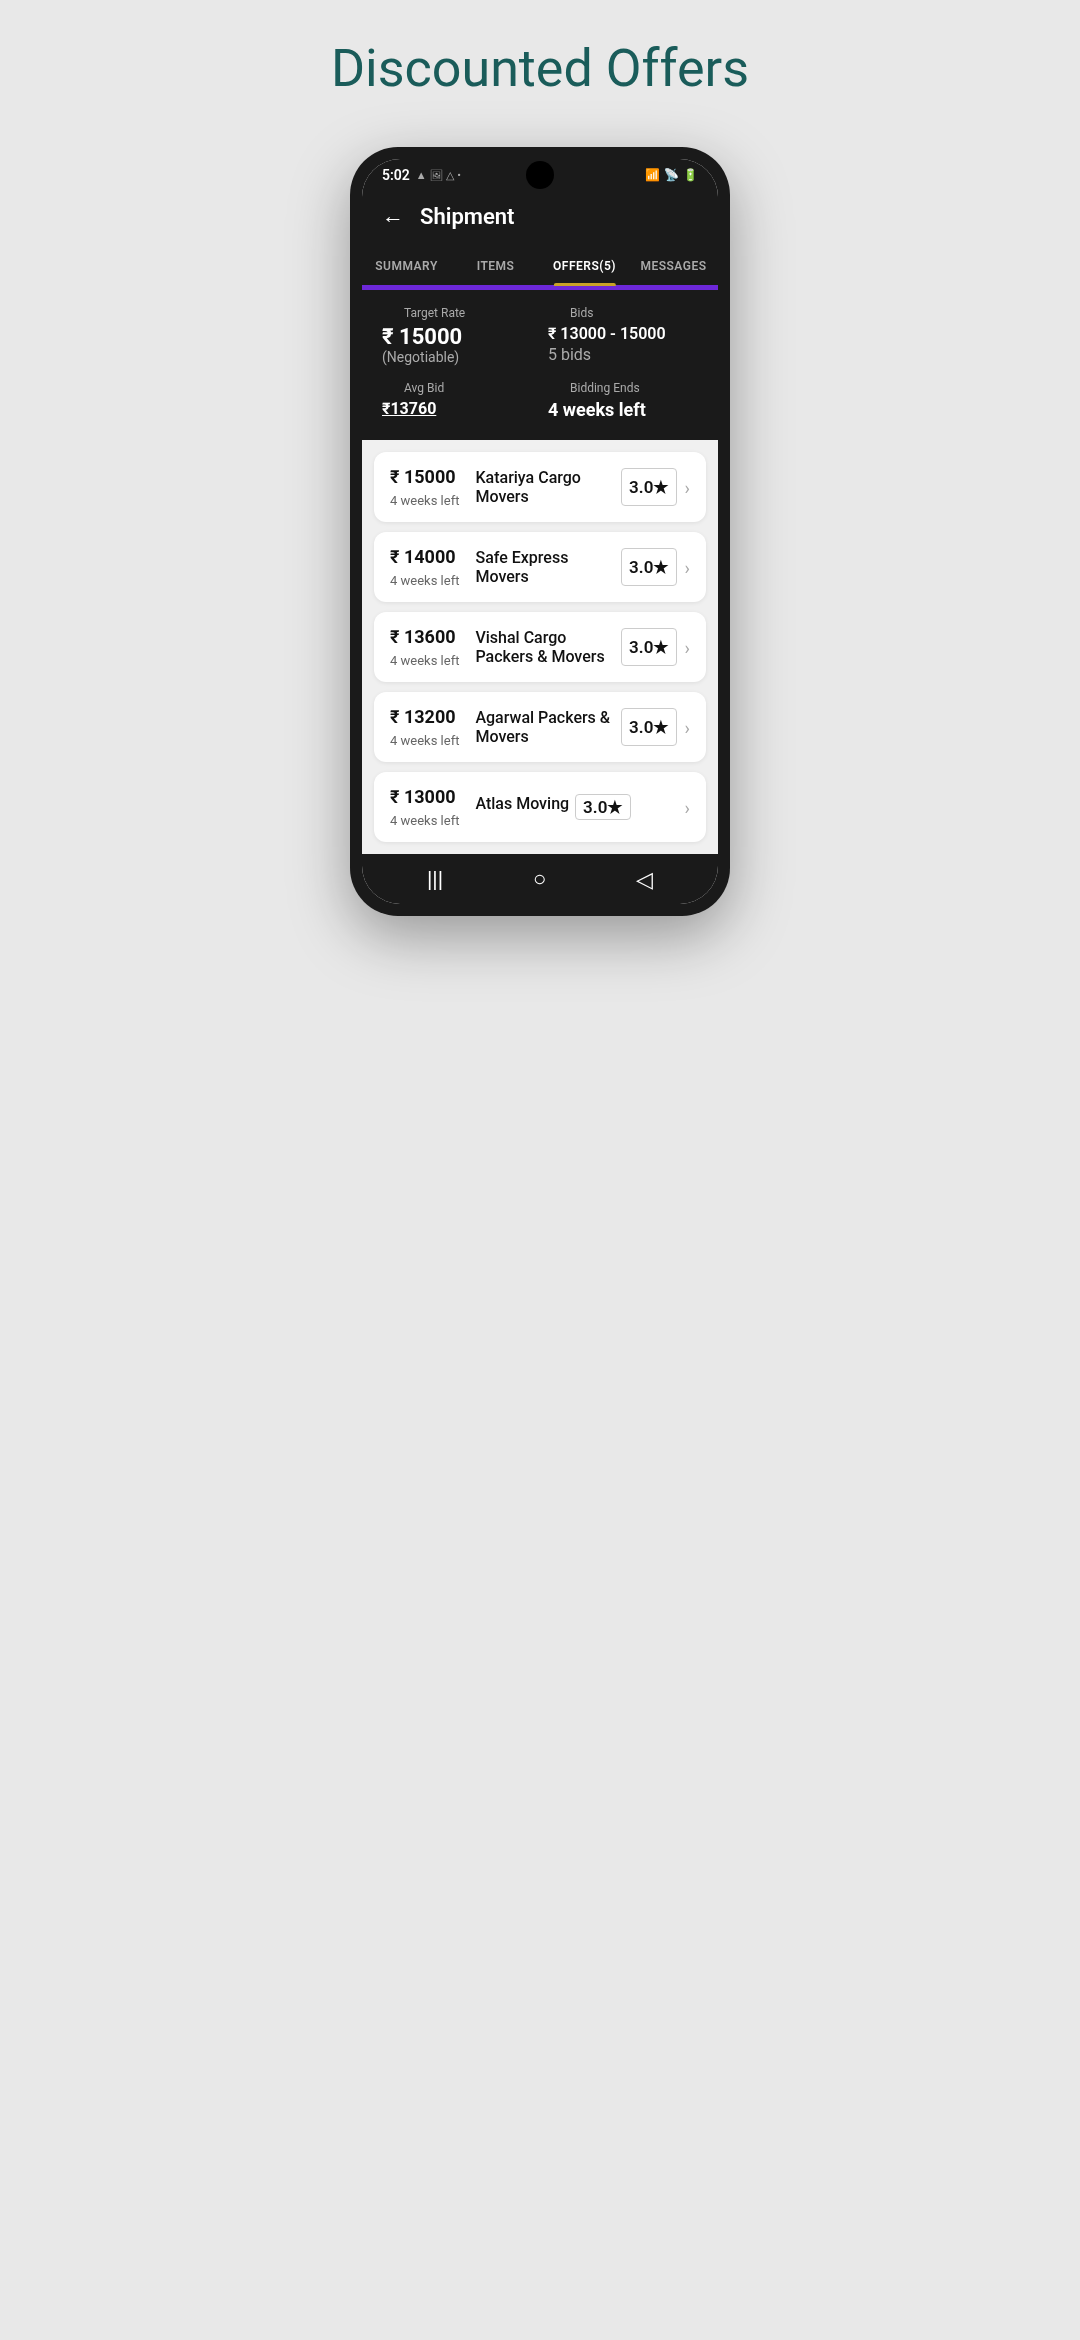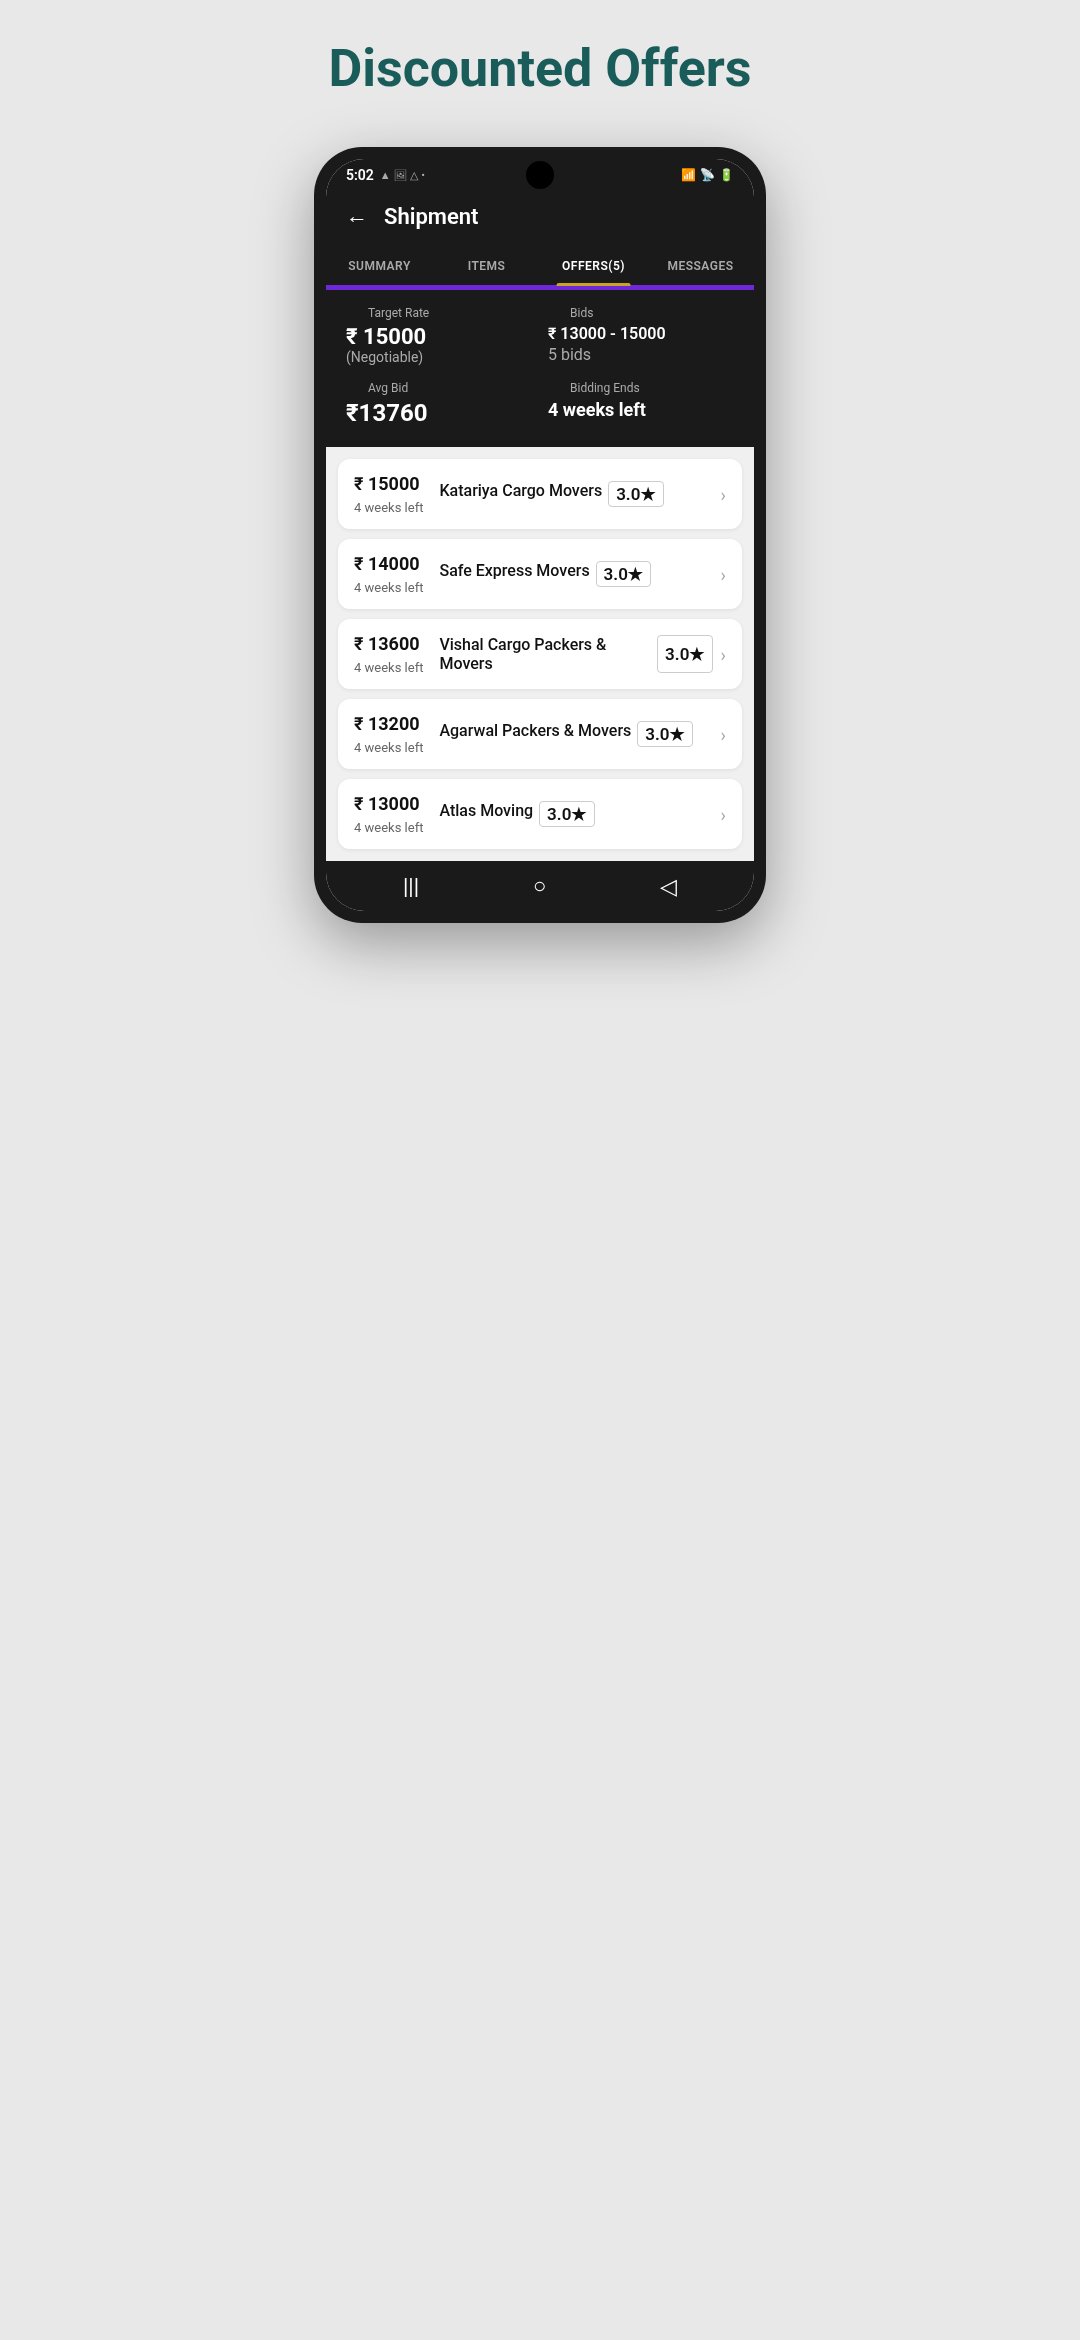--- a/index.html
+++ b/index.html
@@ -17,35 +17,35 @@
 
     .page-header {
       text-align: center;
       margin-bottom: 40px;
       width: 100%;
       max-width: 540px;
     }
 
     .page-title {
       font-size: 52px;
-      font-weight: 700;
+      font-weight: 400;
       color: #1a5c5a;
       line-height: 1.1;
       margin-bottom: 10px;
     }
 
     .page-subtitle {
       font-size: 22px;
       color: #444;
       font-weight: 400;
     }
 
     
     .phone-frame {
-      width: 452px;
+      width: 380px;
       background: #1a1a1a;
       border-radius: 48px;
       padding: 12px;
       box-shadow: 0 20px 60px rgba(0,0,0,0.35);
       position: relative;
     }
 
     .phone-inner {
       background: #fff;
       border-radius: 38px;
@@ -319,21 +319,21 @@
         <div class="value">₹  15000</div>
         <div class="sub">(Negotiable)</div>
       </div>
       <div class="summary-item">
         <label>Bids</label>
         <div class="bids-range">₹  13000 - 15000</div>
         <div class="bids-count">5 bids</div>
       </div>
       <div class="summary-item">
         <label>Avg Bid</label>
-        <div class="value" style="font-size:24px;">₹13760</div>
+        <div class="value" style="font-size:16px;text-decoration:underline;">₹13760</div>
       </div>
       <div class="summary-item">
         <label>Bidding Ends</label>
         <div class="value" style="font-size:18px;">4 weeks left</div>
       </div>
     </div>
 
     <div class="offers-list">
 
     <div class="offer-card">

